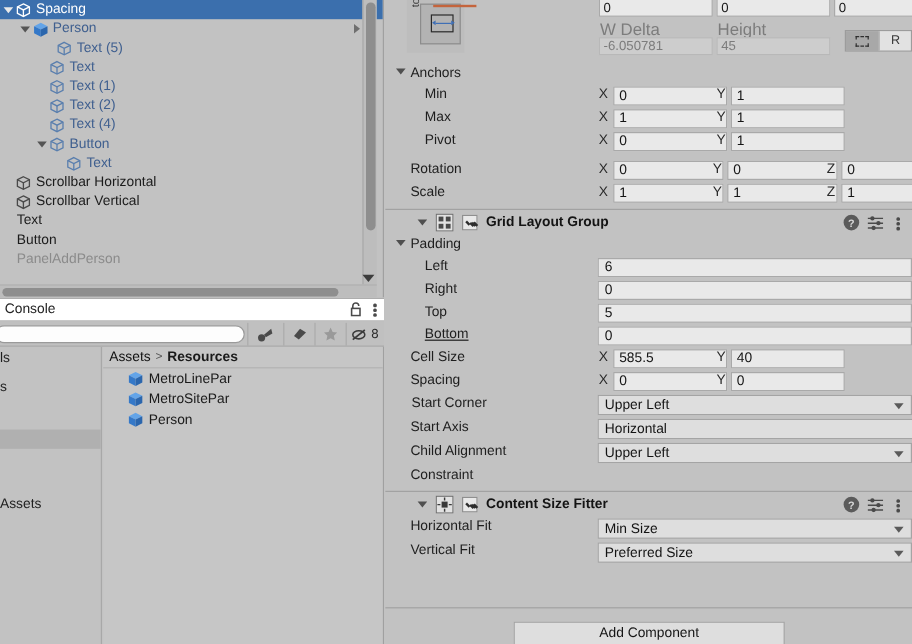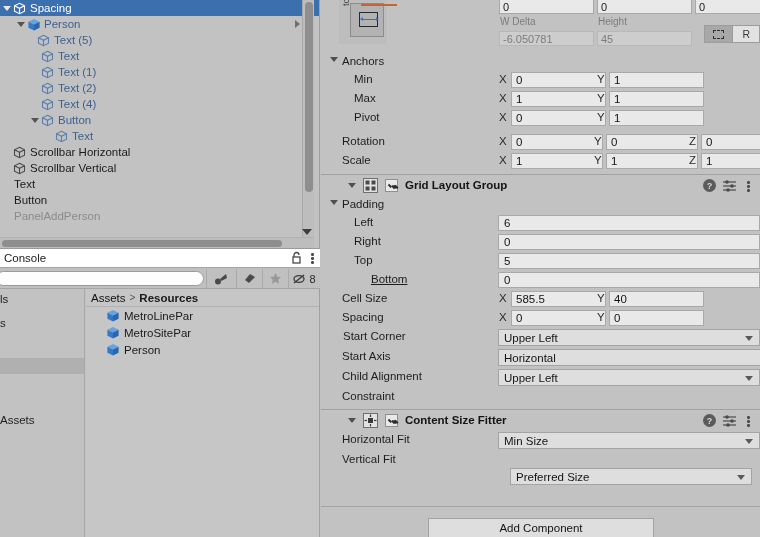--- a/index.html
+++ b/index.html
@@ -202,21 +202,21 @@
   }
 
   .rt-field {
     position: absolute; height: 15px;
     background: #e9e9e9; border: 1px solid #a9a9a9;
     font-size: 11px; color: #1a1a1a;
     display: flex; align-items: center; padding-left: 3px;
   }
   .rt-field.ro { background: #cdcdcd; border-color: #b8b8b8; color: #7c7c7c; }
   .rt-lbl {
-    position: absolute; font-size: 10px; color: #7c7c7c;
+    position: absolute; font-size: 14px; color: #7c7c7c;
   }
   #rtbtns {
     position: absolute; left: 383px; top: 25px; width: 56px; height: 18px;
     display: flex;
     border: 1px solid #9c9c9c;
   }
   #rtb-blue {
     width: 28px; background: #a8a8a8;
     display:flex; align-items:center; justify-content:center;
   }
@@ -347,21 +347,21 @@
             <div class="tri-down"></div>
           </div>
           <span class="cube-ic"><svg width="14" height="14" viewBox="0 0 14 14">
               <path d="M7 1 L12.6 3.8 L7 6.6 L1.4 3.8 Z" fill="#63a4e8"></path>
               <path d="M1.4 3.8 L7 6.6 L7 12.6 L1.4 9.8 Z" fill="#3478c8"></path>
               <path d="M12.6 3.8 L12.6 9.8 L7 12.6 L7 6.6 Z" fill="#2b66ad"></path>
             </svg></span>
           <span class="hlabel">Person</span>
           <div class="chev-right"></div>
         </div>
-        <div class="hrow bluetext" style="padding-left: 25px;">
+        <div class="hrow bluetext" style="padding-left: 35px;">
           <div style="width: 12px; flex: 0 0 12px; display: flex; align-items: center;"></div>
           <span class="cube-ic"><svg width="13" height="13" viewBox="0 0 13 13" fill="none" stroke="#5a7fae" stroke-width="1.1">
               <path d="M6.5 1.3 L11.5 3.8 L11.5 9.2 L6.5 11.7 L1.5 9.2 L1.5 3.8 Z"></path>
               <path d="M1.5 3.8 L6.5 6.3 L11.5 3.8"></path>
               <path d="M6.5 6.3 L6.5 11.7"></path>
             </svg></span>
           <span class="hlabel">Text (5)</span>
         </div>
         <div class="hrow bluetext" style="padding-left: 29px;">
           <div style="width: 12px; flex: 0 0 12px; display: flex; align-items: center;"></div>
@@ -685,21 +685,21 @@
         </div>
         <div class="prow2">
           <div class="flabel" style="left: 33px;">Right</div>
           <div class="wide-field" style="left: 177px; width: 262px;">0</div>
         </div>
         <div class="prow2">
           <div class="flabel" style="left: 33px;">Top</div>
           <div class="wide-field" style="left: 177px; width: 262px;">5</div>
         </div>
         <div class="prow2">
-          <div class="flabel" style="left: 50px; text-decoration: underline;">Bottom</div>
+          <div class="flabel" style="left: 33px; text-decoration: underline;">Bottom</div>
           <div class="wide-field" style="left: 177px; width: 262px;">0</div>
         </div>
       </div>
     <div id="grid-vector-rows">
         <div class="prow2">
           <div class="flabel" style="left: 21px;">Cell Size</div>
           <div class="axis" style="left: 178px;">X</div>
           <div class="vf" style="left: 190px; width: 95px;">585.5</div>
           <div class="axis" style="left: 276px;">Y</div>
           <div class="vf" style="left: 288px; width: 95px;">40</div>
@@ -776,21 +776,21 @@
     <div id="csf-dropdowns">
         <div class="prow2" style="height: 20px;">
           <div class="flabel" style="left: 21px;">Horizontal Fit</div>
           <div class="dropdown" style="left: 177px; width: 262px;">
             <span>Min Size</span>
             <div class="dd-arrow"></div>
           </div>
         </div>
         <div class="prow2" style="height: 20px;">
           <div class="flabel" style="left: 21px;">Vertical Fit</div>
-          <div class="dropdown" style="left: 189px; width: 242px; margin-top: 16px;">
+          <div class="dropdown" style="left: 177px; width: 262px;">
             <span>Preferred Size</span>
             <div class="dd-arrow"></div>
           </div>
         </div>
       </div>
 
     <div id="addcomp-zone">
       <div id="addcomp-btn">Add Component</div>
     </div>
   </div>

